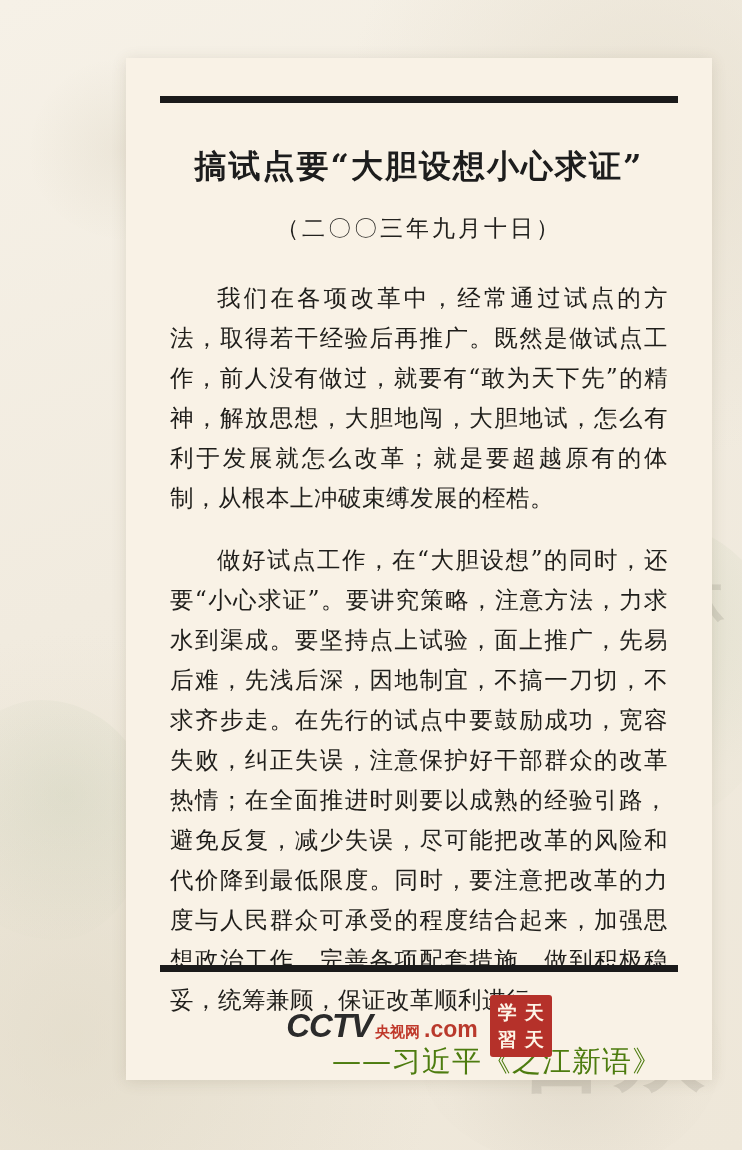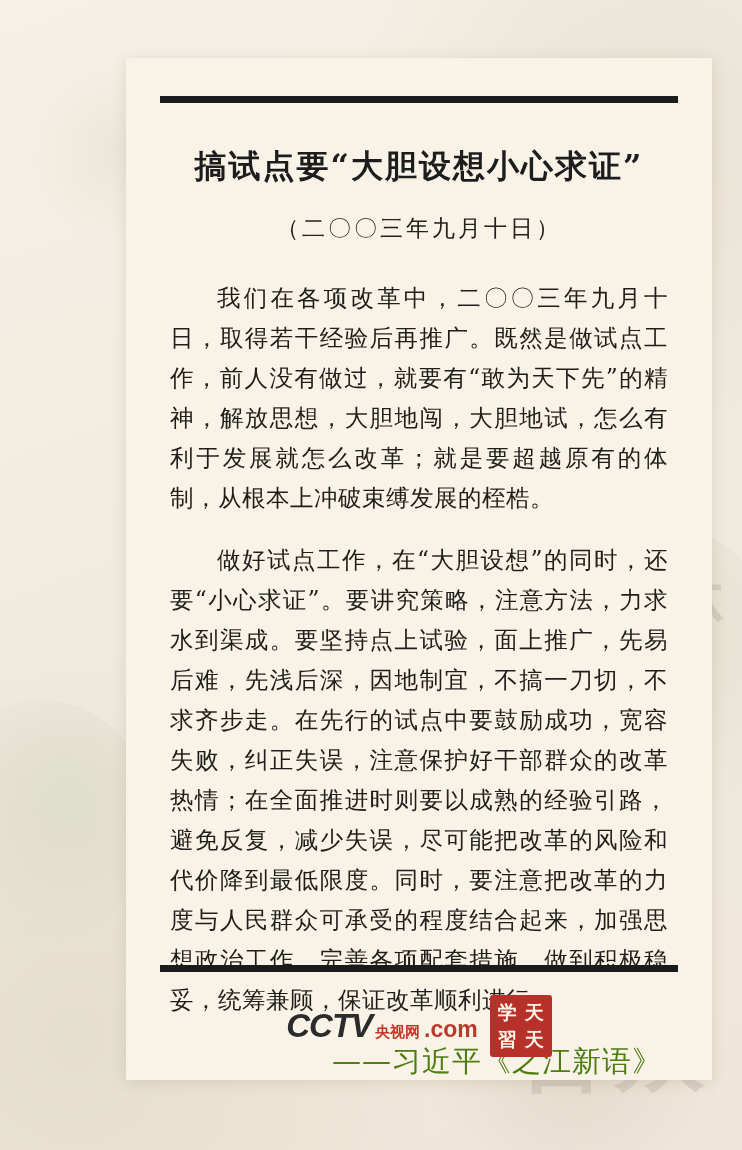--- a/index.html
+++ b/index.html
@@ -185,21 +185,21 @@
   <div class="brush b2">林</div>
 </div>
 
 <div class="card">
   <div class="rule top"></div>
   <div class="card-inner">
     <h1 class="title">搞试点要“大胆设想小心求证”</h1>
     <div class="subtitle">（二〇〇三年九月十日）</div>
 
     <div class="body-text">
-      <p>我们在各项改革中，二〇〇三年九月十日，取得若干经验后再推广。既然是做试点工作，前人没有做过，就要有“敢为天下先”的精神，解放思想，大胆地闯，大胆地试，怎么有利于发展就怎么改革；就是要超越原有的体制，从根本上冲破束缚发展的桎梏。</p>
+      <p>我们在各项改革中，经常通过试点的方法，取得若干经验后再推广。既然是做试点工作，前人没有做过，就要有“敢为天下先”的精神，解放思想，大胆地闯，大胆地试，怎么有利于发展就怎么改革；就是要超越原有的体制，从根本上冲破束缚发展的桎梏。</p>
       <p>做好试点工作，在“大胆设想”的同时，还要“小心求证”。要讲究策略，注意方法，力求水到渠成。要坚持点上试验，面上推广，先易后难，先浅后深，因地制宜，不搞一刀切，不求齐步走。在先行的试点中要鼓励成功，宽容失败，纠正失误，注意保护好干部群众的改革热情；在全面推进时则要以成熟的经验引路，避免反复，减少失误，尽可能把改革的风险和代价降到最低限度。同时，要注意把改革的力度与人民群众可承受的程度结合起来，加强思想政治工作，完善各项配套措施，做到积极稳妥，统筹兼顾，保证改革顺利进行。</p>
     </div>
 
     <div class="attribution">——习近平《之江新语》</div>
   </div>
 
   <div class="footer">
     <div class="cctv-logo">
       <span class="mark">CCTV</span>
       <span class="stack">

